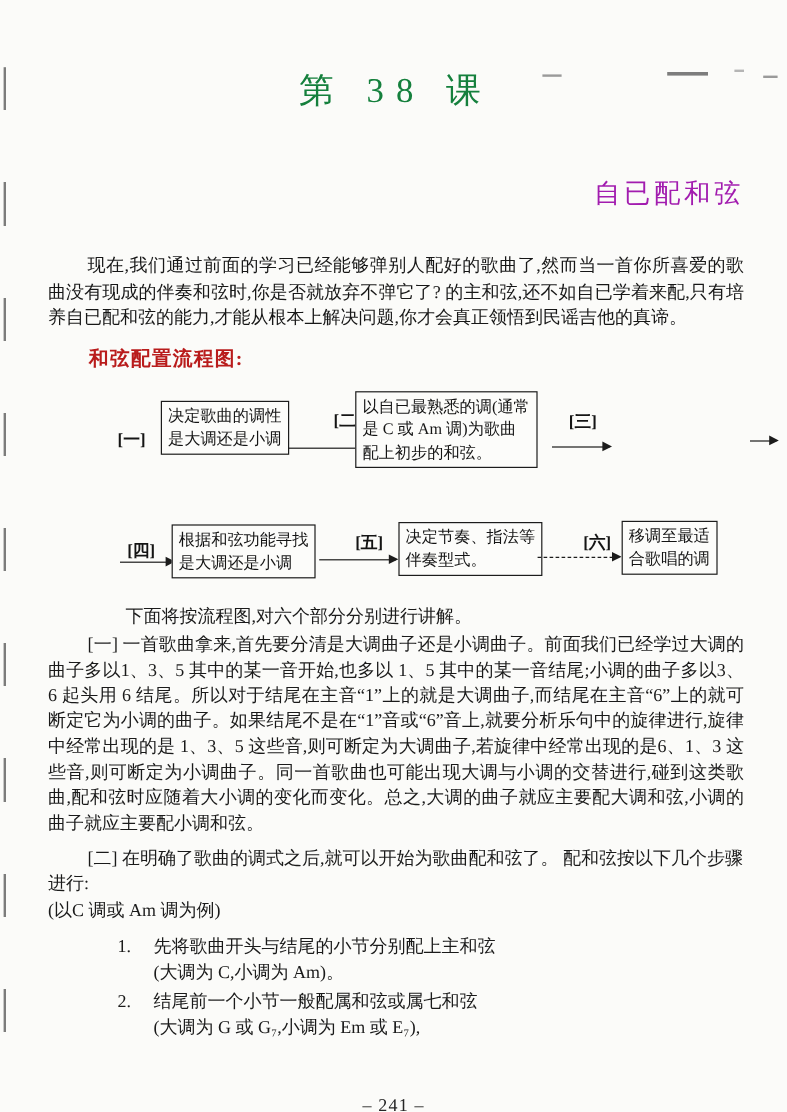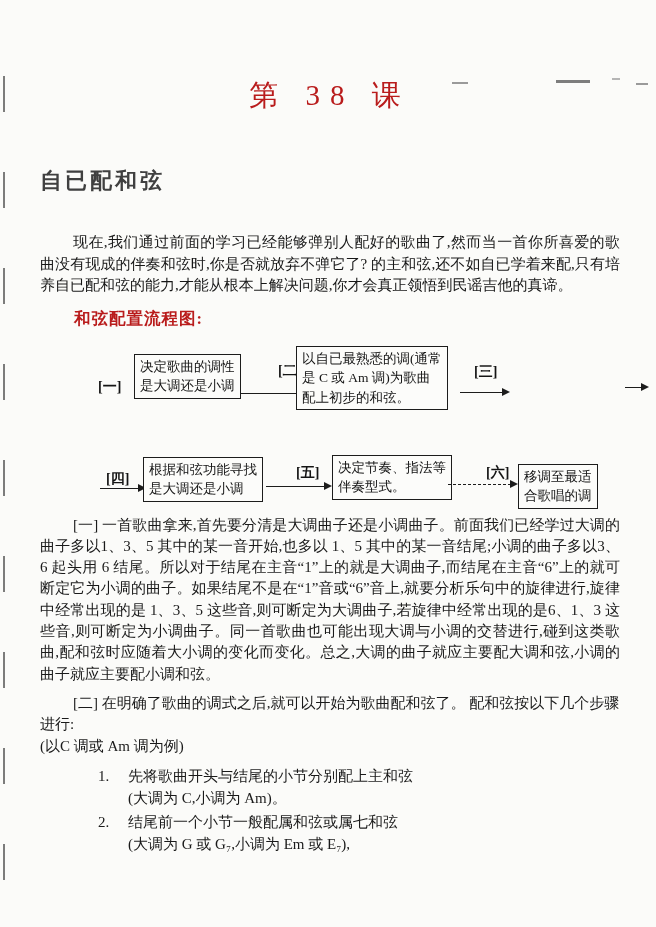--- a/index.html
+++ b/index.html
@@ -18,26 +18,26 @@
     position:absolute;left:3px;top:0;width:2px;height:840px;
     background:repeating-linear-gradient(180deg, rgba(70,70,70,.7) 0 36px, transparent 36px 96px);
   }
   .speck{position:absolute;background:#9a9a9a;}
   .speck.s1{left:452px;top:6px;width:16px;height:2px;}
   .speck.s2{left:556px;top:4px;width:34px;height:3px;background:#7d7d7d;}
   .speck.s3{left:636px;top:7px;width:12px;height:2px;}
   .speck.s4{left:612px;top:2px;width:8px;height:2px;background:#b5b5b5;}
 
   h1.lesson{
-    margin:76px 0 0;text-align:center;font-size:29px;font-weight:400;
-    letter-spacing:10px;color:#b91c1c;
+    margin:56px 0 0;text-align:center;font-size:29px;font-weight:400;
+    letter-spacing:10px;color:#15803d;
   }
   h2.section{
-    margin:50px 0 0;text-align:left;font-size:22px;font-weight:700;
-    letter-spacing:3px;color:#404040;
+    margin:50px 0 0;text-align:right;font-size:22px;font-weight:400;
+    letter-spacing:3px;color:#a21caf;
   }
   p.intro{
     margin:36px 0 0;font-size:15px;line-height:21.5px;text-align:justify;
     text-indent:2.2em;color:#171717;
   }
   h3.flow-head{
     margin:11px 0 0 34px;font-size:16.5px;font-weight:700;letter-spacing:1px;color:#b91c1c;
   }
 
   
@@ -126,26 +126,27 @@
         </div>
       <span class="fc-label" style="left:256px;top:124px">[五]</span>
       <div class="fc-box" style="left:292px;top:115px">
         <div>决定节奏、指法等</div>
         <div>伴奏型式。</div>
       </div>
       <div class="fc-arrow dashed" style="left:408px;top:144px;width:68px">
           <i class="ah"></i>
         </div>
       <span class="fc-label" style="left:446px;top:124px">[六]</span>
-      <div class="fc-box" style="left:478px;top:124px">
+      <div class="fc-box" style="left:478px;top:114px">
         <div>移调至最适</div>
         <div>合歌唱的调</div>
       </div>
     </div>
 
+    <p class="lead-in">下面将按流程图,对六个部分分别进行讲解。</p>
     <p class="para">[一] 一首歌曲拿来,首先要分清是大调曲子还是小调曲子。前面我们已经学过大调的曲子多以1、3、5 其中的某一音开始,也多以 1、5 其中的某一音结尾;小调的曲子多以3、6 起头用 6 结尾。所以对于结尾在主音“1”上的就是大调曲子,而结尾在主音“6”上的就可断定它为小调的曲子。如果结尾不是在“1”音或“6”音上,就要分析乐句中的旋律进行,旋律中经常出现的是 1、3、5 这些音,则可断定为大调曲子,若旋律中经常出现的是6、1、3 这些音,则可断定为小调曲子。同一首歌曲也可能出现大调与小调的交替进行,碰到这类歌曲,配和弦时应随着大小调的变化而变化。总之,大调的曲子就应主要配大调和弦,小调的曲子就应主要配小调和弦。</p>
     <p class="para-two">[二] 在明确了歌曲的调式之后,就可以开始为歌曲配和弦了。 配和弦按以下几个步骤进行:</p>
     <p class="note-line">(以C 调或 Am 调为例)</p>
 
     <div class="steps-list">
       <div class="li">
         <div class="li-num">1.</div>
         <div class="li-body">
           <div>先将歌曲开头与结尾的小节分别配上主和弦</div>
           <div>(大调为 C,小调为 Am)。</div>

